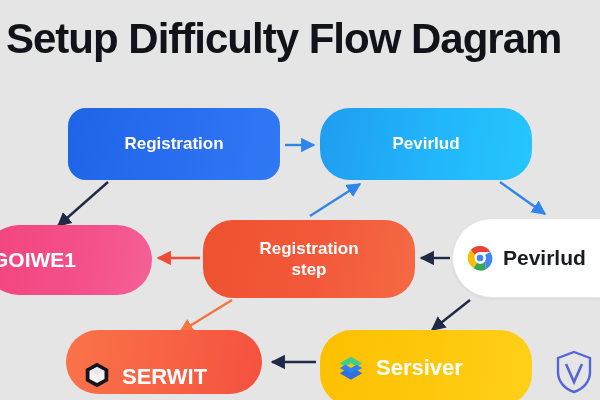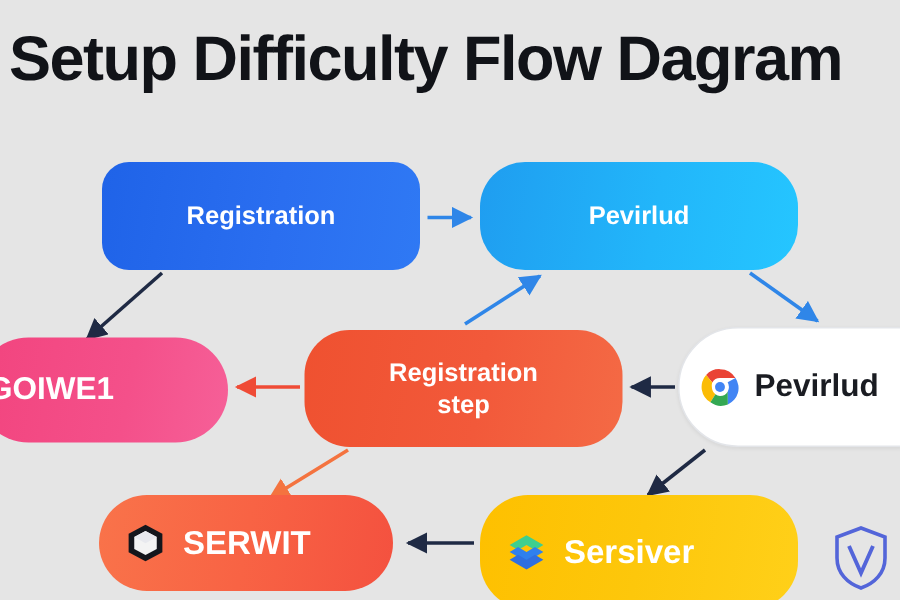--- a/index.html
+++ b/index.html
@@ -87,20 +87,21 @@
     box-shadow: 0 1px 3px rgba(0,0,0,0.07);
   }
   #node-serviit {
     left: 66px; top: 330px; width: 196px; height: 64px;
     border-radius: 32px;
     background: linear-gradient(100deg, #f9734a 0%, #f86344 50%, #f4513f 100%);
     justify-content: flex-start;
     padding-left: 16px;
     font-size: 22px;
     font-weight: bold;
+    align-items: flex-end;
   }
   #node-serisiver {
     left: 320px; top: 330px; width: 212px; height: 76px;
     border-radius: 32px;
     background: linear-gradient(100deg, #fec000 0%, #fdc70b 50%, #ffd019 100%);
     justify-content: flex-start;
     padding-left: 16px;
     font-size: 22px;
     font-weight: bold;
   }

